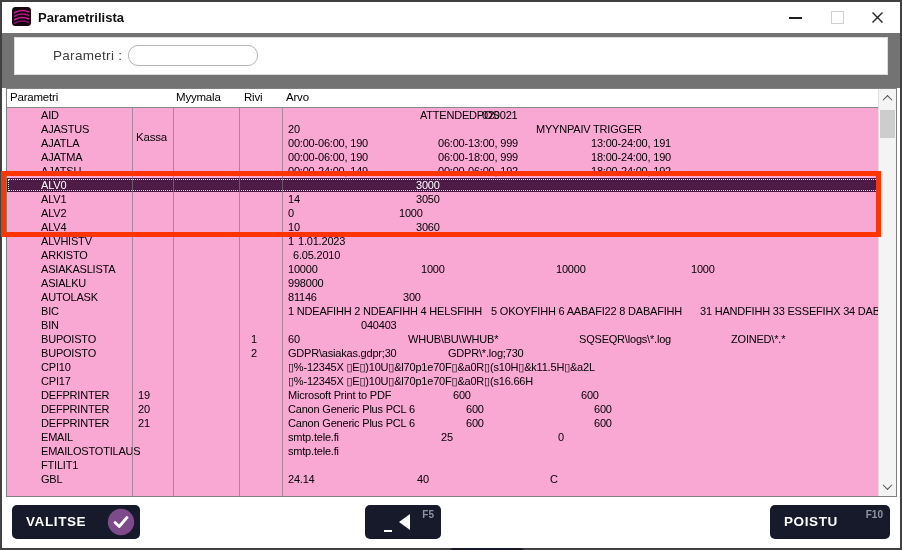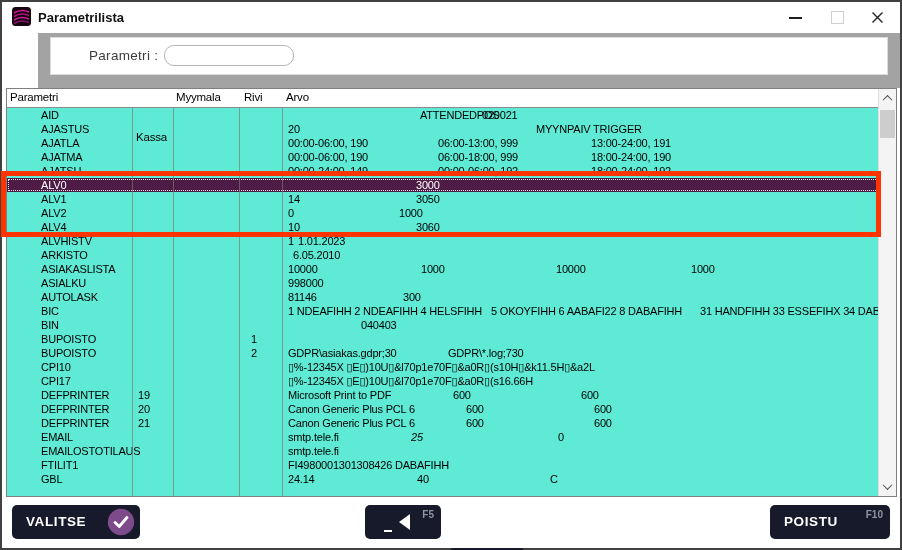--- a/index.html
+++ b/index.html
@@ -10,27 +10,27 @@
   .titlebar{position:absolute;left:2px;top:2px;right:2px;height:31px;background:#fff;}
   .app-icon{position:absolute;left:10px;top:5px;width:19px;height:19px;}
   .title{position:absolute;left:36px;top:0;line-height:31px;font-size:13px;font-weight:600;color:#111;}
   .winbtn{position:absolute;top:0;width:34px;height:31px;display:flex;align-items:center;justify-content:center;cursor:pointer;}
   .btn-min{right:88px;}
   .btn-max{right:46px;}
   .btn-close{right:6px;}
   .min-glyph{width:13px;height:2px;background:#1f1f1f;}
   .max-glyph{width:11px;height:11px;border:1.4px solid #cfcfcf;background:#fff;}
   
-  .band{position:absolute;left:2px;top:33px;right:2px;height:55px;background:#a3a3a3;margin-left:36px;}
+  .band{position:absolute;left:2px;top:33px;right:2px;height:55px;background:#737373;}
   .search-panel{position:absolute;left:12px;top:4px;right:12px;height:36px;background:#fff;border:1px solid #dcdcdc;}
   .search-label{position:absolute;left:38px;top:0;line-height:36px;font-size:13.5px;color:#3c3c3c;letter-spacing:.3px;}
   .search-input{position:absolute;left:113px;top:7px;width:112px;height:19px;border:1px solid #b5b5b5;border-radius:10px;
                 font-family:"Liberation Sans",sans-serif;font-size:12px;padding:0 8px;outline:none;background:#fff;}
   
-  .tablewrap{position:absolute;left:6px;top:88px;width:891px;height:409px;background:#5eead4;border:1px solid #808080;box-sizing:border-box;}
+  .tablewrap{position:absolute;left:6px;top:88px;width:891px;height:409px;background:#f9a8d4;border:1px solid #808080;box-sizing:border-box;}
   .thead{position:absolute;left:0;top:0;right:17px;height:18px;border-bottom:1px solid #8a8a8a;background:#fff;z-index:6;}
   .hcell{position:absolute;top:2px;font-size:11.5px;color:#000;white-space:nowrap;letter-spacing:-0.2px;}
   .tbody{position:absolute;left:0;top:19px;right:17px;bottom:0;overflow:hidden;}
   .trow{position:relative;height:14px;line-height:14px;font-size:11px;letter-spacing:-0.2px;color:#000;white-space:nowrap;}
   .trow.sel{background:#4e1a46;color:#fff;outline:1px dotted rgba(255,255,255,.9);outline-offset:-2px;z-index:2;}
   .cell{position:absolute;top:0;height:14px;overflow:hidden;}
   .c-param{left:10px;width:120px;margin-left:24px;}
   .c-kassa{left:131px;width:34px;}
   .c-myymala{left:169px;width:61px;}
   .c-rivi{left:244px;width:30px;}
@@ -268,20 +268,26 @@
           <span class="cell c-rivi"></span>
           <span class="cell c-arvo">
             <span class="seg" style="left: 75px;">040403</span>
           </span>
         </div>
         <div class="trow">
           <span class="cell c-param">BUPOISTO</span>
           <span class="cell c-kassa"></span>
           <span class="cell c-myymala"></span>
           <span class="cell c-rivi">1</span>
+          <span class="cell c-arvo">
+            <span class="seg" style="left: 2px;">60</span>
+            <span class="seg" style="left: 122px;">WHUB\BU\WHUB*</span>
+            <span class="seg" style="left: 293px;">SQSEQR\logs\*.log</span>
+            <span class="seg" style="left: 445px;">ZOINED\*.*</span>
+          </span>
         </div>
         <div class="trow">
           <span class="cell c-param">BUPOISTO</span>
           <span class="cell c-kassa"></span>
           <span class="cell c-myymala"></span>
           <span class="cell c-rivi">2</span>
           <span class="cell c-arvo">
             <span class="seg" style="left: 2px;">GDPR\asiakas.gdpr;30</span>
             <span class="seg" style="left: 162px;">GDPR\*.log;730</span>
           </span>
@@ -337,41 +343,38 @@
             <span class="seg" style="left: 308px;">600</span>
           </span>
         </div>
         <div class="trow">
           <span class="cell c-param">EMAIL</span>
           <span class="cell c-kassa"></span>
           <span class="cell c-myymala"></span>
           <span class="cell c-rivi"></span>
           <span class="cell c-arvo">
             <span class="seg" style="left: 2px;">smtp.tele.fi</span>
-            <span class="seg" style="left: 125px; font-style: italic;">25</span>
+            <span class="seg" style="left: 155px;">25</span>
             <span class="seg" style="left: 272px;">0</span>
           </span>
         </div>
         <div class="trow">
           <span class="cell c-param">EMAILOSTOTILAUS</span>
           <span class="cell c-kassa"></span>
           <span class="cell c-myymala"></span>
           <span class="cell c-rivi"></span>
           <span class="cell c-arvo">
             <span class="seg" style="left: 2px;">smtp.tele.fi</span>
           </span>
         </div>
         <div class="trow">
           <span class="cell c-param">FTILIT1</span>
           <span class="cell c-kassa"></span>
           <span class="cell c-myymala"></span>
           <span class="cell c-rivi"></span>
-          <span class="cell c-arvo">
-            <span class="seg" style="left: 2px;">FI4980001301308426 DABAFIHH</span>
-          </span>
         </div>
         <div class="trow">
           <span class="cell c-param">GBL</span>
           <span class="cell c-kassa"></span>
           <span class="cell c-myymala"></span>
           <span class="cell c-rivi"></span>
           <span class="cell c-arvo">
             <span class="seg" style="left: 2px;">24.14</span>
             <span class="seg" style="left: 131px;">40</span>
             <span class="seg" style="left: 264px;">C</span>

